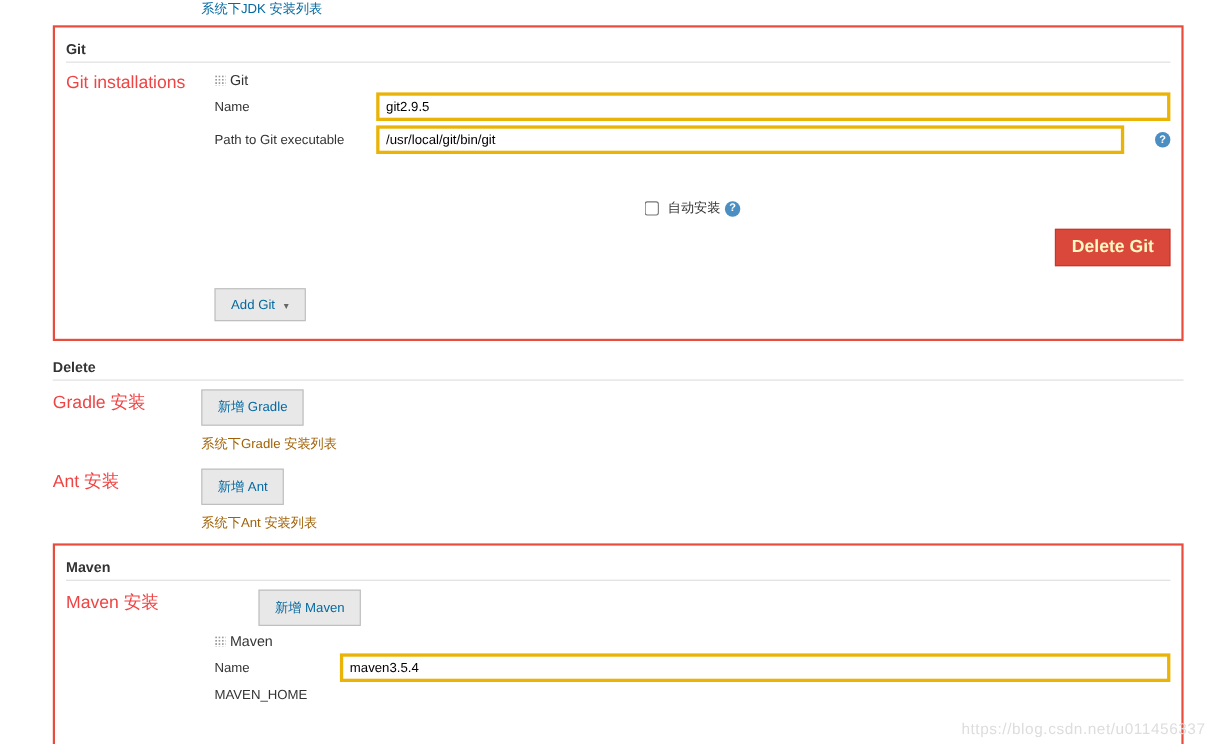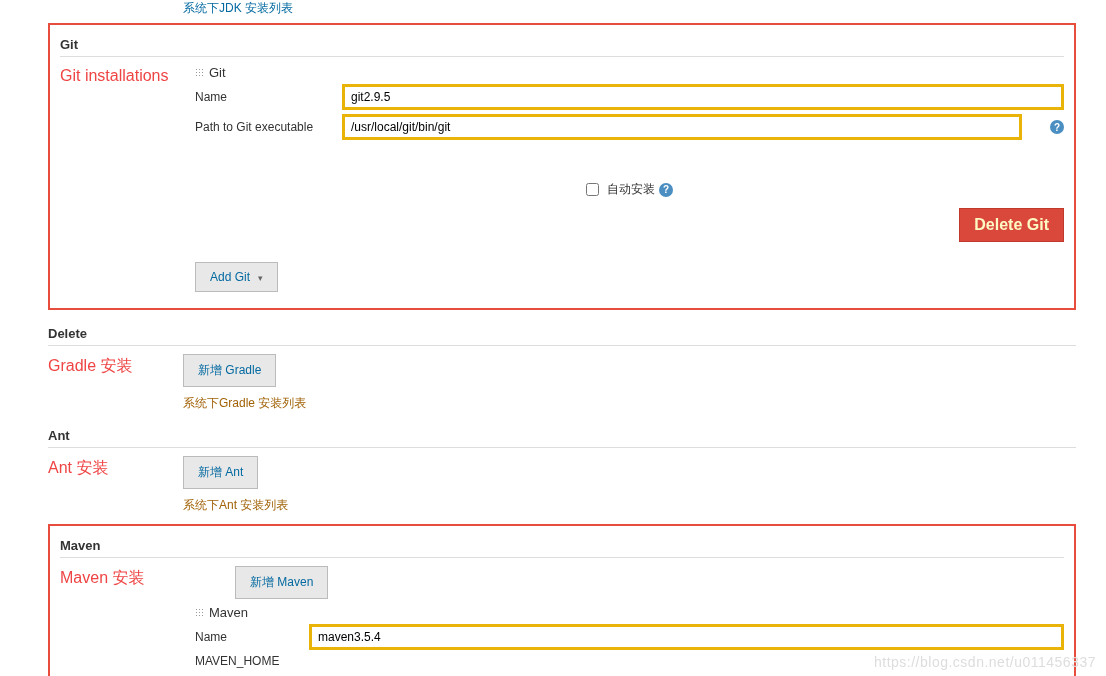--- a/index.html
+++ b/index.html
@@ -157,21 +157,20 @@
       <div class="value-col">
         <div class="btn-container" style="padding-top:2px;text-decoration:underline;">
           <button class="btn">新增 Gradle</button>
         </div>
         <div class="hint">系统下Gradle 安装列表</div>
       </div>
     </div>
   </div>
 
   <div class="section">
-    <div class="section-title">Ant</div>
     <div class="row">
       <div class="label-col">Ant 安装</div>
       <div class="value-col">
         <div class="btn-container" style="padding-top:2px;">
           <button class="btn">新增 Ant</button>
         </div>
         <div class="hint">系统下Ant 安装列表</div>
       </div>
     </div>
   </div>

